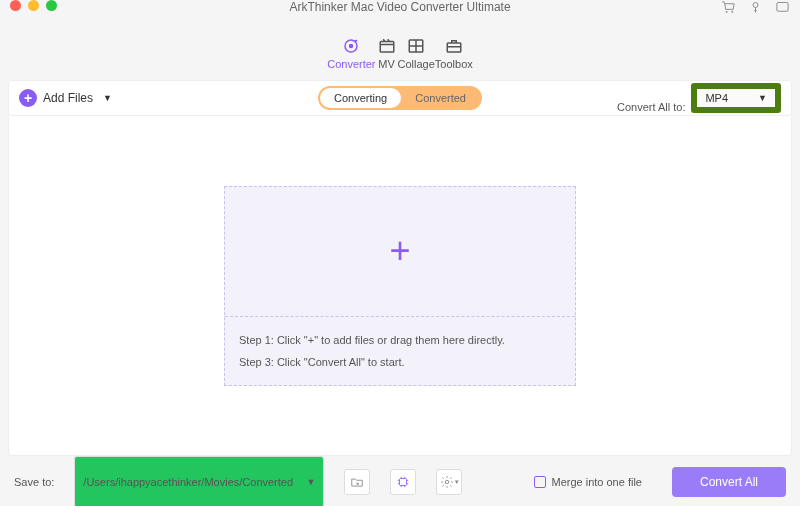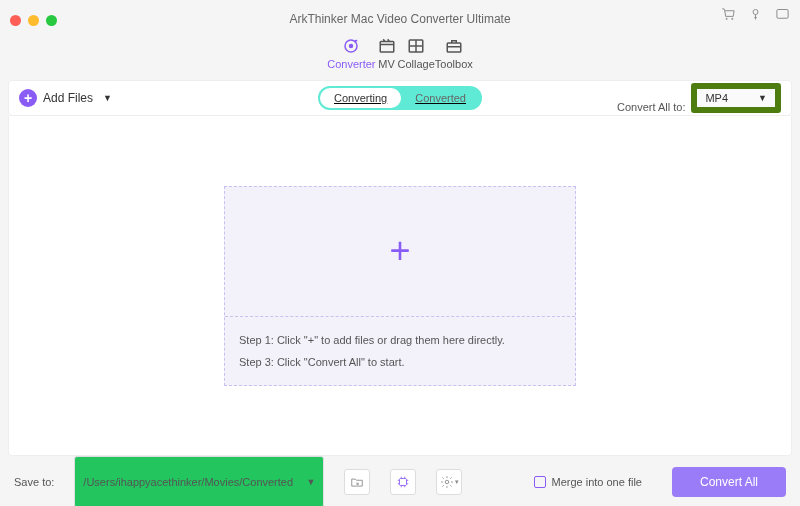--- a/index.html
+++ b/index.html
@@ -1,39 +1,39 @@
 <!DOCTYPE html>
 <html><head>
 <meta charset="utf-8">
 <style>
 * { box-sizing: border-box; margin: 0; padding: 0; font-family: -apple-system, BlinkMacSystemFont, "Segoe UI", Arial, sans-serif; }
 body { width: 800px; height: 506px; background: #f5f5f5; overflow: hidden; border-radius: 6px; }
 
-.titlebar { height: 26px; display: flex; align-items: flex-end; padding: 0 10px; position: relative; }
+.titlebar { height: 26px; display: flex; align-items: flex-start; padding: 0 10px; position: relative; }
 .traffic-lights { display: flex; gap: 7px; }
 .tl { width: 11px; height: 11px; border-radius: 50%; }
 .tl-close { background: #ff5f57; }
 .tl-min { background: #febc2e; }
 .tl-max { background: #28c840; }
 .title { position: absolute; left: 50%; transform: translateX(-50%); font-size: 12px; color: #666; }
 .title-icons { position: absolute; right: 10px; display: flex; gap: 12px; align-items: center; }
 .title-icons svg { width: 15px; height: 15px; stroke: #888; fill: none; stroke-width: 1.5; }
 
 .navbar { height: 54px; display: flex; justify-content: center; align-items: center; }
 .nav-item { display: flex; flex-direction: column; align-items: center; gap: 3px; cursor: pointer; color: #555; }
 .nav-item.active { color: #8a5cf6; }
 .nav-item .ic { width: 22px; height: 18px; display: flex; align-items: center; justify-content: center; }
 .nav-item .lbl { font-size: 11px; }
 
 .toolbar { height: 36px; background: #fff; margin: 0 8px; border-radius: 4px; display: flex; align-items: center; padding: 0 10px; border: 1px solid #eee; }
 .add-files { display: flex; align-items: center; gap: 6px; cursor: pointer; }
 .plus-circle { width: 18px; height: 18px; border-radius: 50%; background: #8a5cf6; color: #fff; display: flex; align-items: center; justify-content: center; font-size: 14px; font-weight: bold; }
 .add-lbl { font-size: 12px; color: #333; font-weight: 500; }
 .dd-arrow { font-size: 9px; color: #333; margin-left: 4px; }
-.toggle { margin-left: auto; margin-right: auto; position: absolute; left: 50%; transform: translateX(-50%); display: flex; background: #5eead4; border-radius: 14px; padding: 2px; text-decoration: underline; }
+.toggle { margin-left: auto; margin-right: auto; position: absolute; left: 50%; transform: translateX(-50%); display: flex; background: #fdba74; border-radius: 14px; padding: 2px; }
 .tg { padding: 4px 14px; font-size: 11px; color: #666; border-radius: 12px; cursor: pointer; }
 .tg.active { background: #fff; color: #333; }
 .convert-all-to { display: flex; align-items: flex-end; gap: 6px; font-size: 11px; color: #555; }
 .fmt-select { display: flex; align-items: center; gap: 30px; background: #fafafa; border: 6px solid #4d7c0f; border-radius: 3px; padding: 3px 8px; font-size: 11px; color: #333; min-width: 70px; justify-content: space-between; }
 
 .main { position: relative; height: 340px; margin: 0 8px; background: #fff; border: 1px solid #eee; border-top: none; border-radius: 0 0 4px 4px; display: flex; align-items: center; justify-content: center; }
 .dropzone { width: 352px; border: 1px dashed #c7c1f0; background: #f3f2fb; }
 .dz-top { height: 130px; display: flex; align-items: center; justify-content: center; border-bottom: 1px dashed #c7c1f0; cursor: pointer; }
 .dz-plus { font-size: 36px; color: #8a5cf6; font-weight: 200; }
 .dz-steps { padding: 12px 14px; font-size: 11px; color: #555; line-height: 2; }

